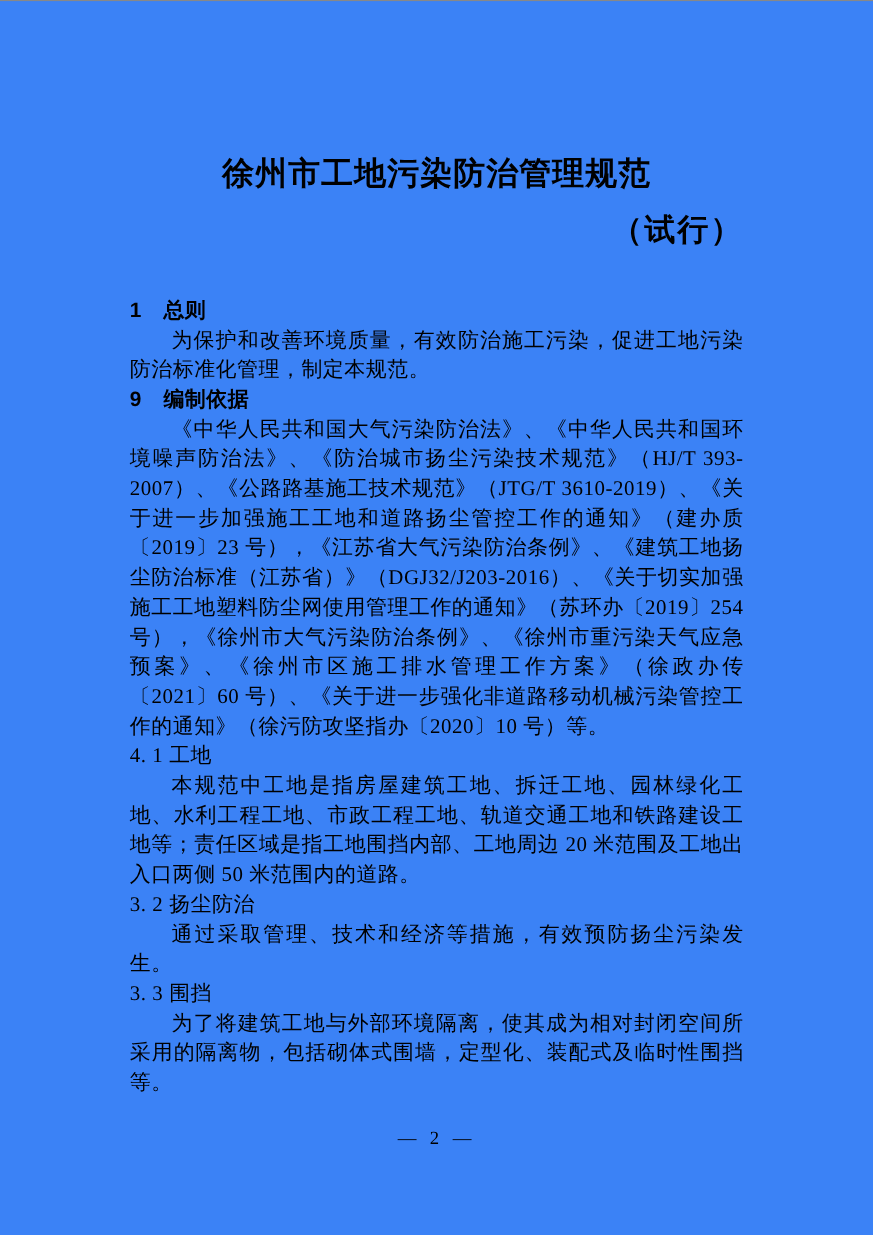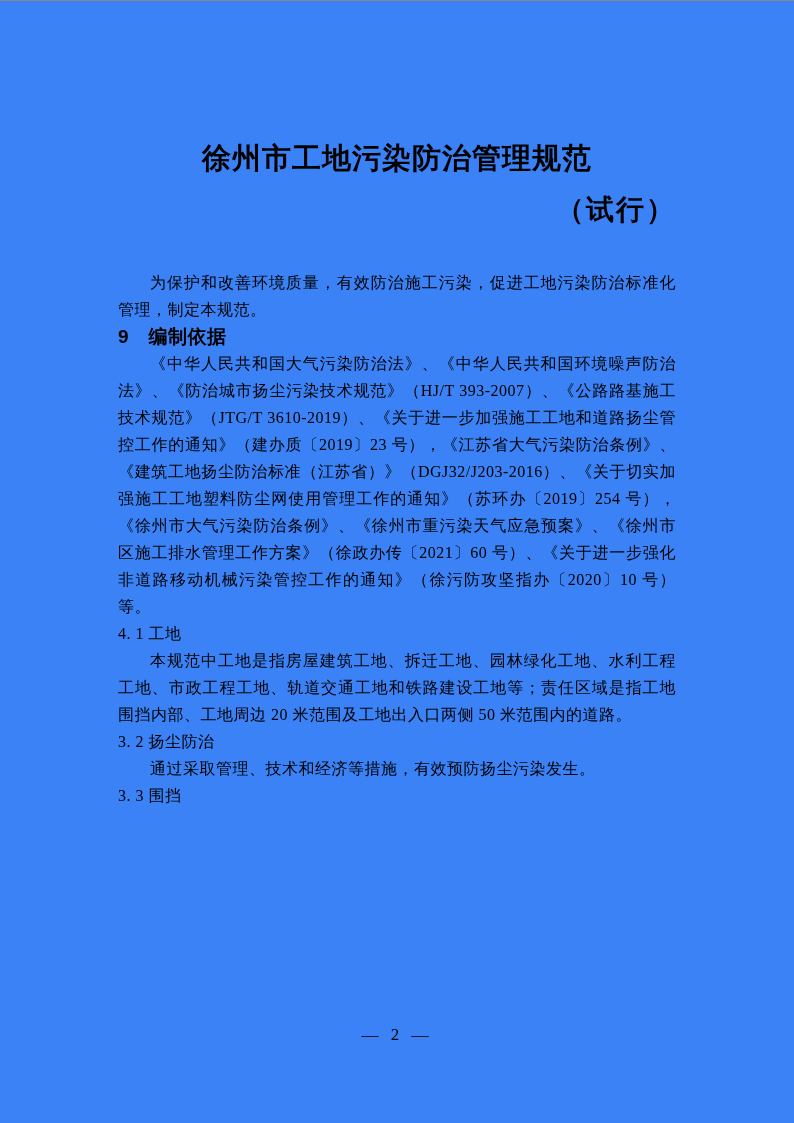--- a/index.html
+++ b/index.html
@@ -31,21 +31,21 @@
   .doc-subtitle {
     text-align: right;
     font-size: 28px;
     font-weight: bold;
     line-height: 42px;
     margin-top: 10px;
     letter-spacing: 2px;
   }
   .body-blocks { margin-top: 38px; }
   .blk {
-    font-size: 16px;
+    font-size: 19px;
     line-height: 27px;
     letter-spacing: 0.5px;
   }
   .blk.h1 {
     font-family: "Liberation Sans", "DejaVu Sans", sans-serif;
     font-weight: bold;
     font-size: 19px;
   }
   .blk.h2 {
     font-family: "Liberation Serif", "DejaVu Serif", serif;
@@ -70,25 +70,27 @@
 </style>
 </head>
 <body>
 
 <div class="page">
   <div class="content">
     <div class="doc-title">徐州市工地污染防治管理规范</div>
     <div class="doc-subtitle">（试行）</div>
 
     <div class="body-blocks">
+      <div class="blk h1">1　总则</div>
       <div class="blk p">为保护和改善环境质量，有效防治施工污染，促进工地污染防治标准化管理，制定本规范。</div>
       <div class="blk h1">9　编制依据</div>
       <div class="blk p">《中华人民共和国大气污染防治法》、《中华人民共和国环境噪声防治法》、《防治城市扬尘污染技术规范》（HJ/T 393-2007）、《公路路基施工技术规范》（JTG/T 3610-2019）、《关于进一步加强施工工地和道路扬尘管控工作的通知》（建办质〔2019〕23 号），《江苏省大气污染防治条例》、《建筑工地扬尘防治标准（江苏省）》（DGJ32/J203-2016）、《关于切实加强施工工地塑料防尘网使用管理工作的通知》（苏环办〔2019〕254 号），《徐州市大气污染防治条例》、《徐州市重污染天气应急预案》、《徐州市区施工排水管理工作方案》（徐政办传〔2021〕60 号）、《关于进一步强化非道路移动机械污染管控工作的通知》（徐污防攻坚指办〔2020〕10 号）等。</div>
       <div class="blk h2">4. 1 工地</div>
       <div class="blk p">本规范中工地是指房屋建筑工地、拆迁工地、园林绿化工地、水利工程工地、市政工程工地、轨道交通工地和铁路建设工地等；责任区域是指工地围挡内部、工地周边 20 米范围及工地出入口两侧 50 米范围内的道路。</div>
       <div class="blk h2">3. 2 扬尘防治</div>
       <div class="blk p">通过采取管理、技术和经济等措施，有效预防扬尘污染发生。</div>
       <div class="blk h2">3. 3 围挡</div>
+      <div class="blk p">为了将建筑工地与外部环境隔离，使其成为相对封闭空间所采用的隔离物，包括砌体式围墙，定型化、装配式及临时性围挡等。</div>
     </div>
   </div>
 
   <div class="footer">— 2 —</div>
 </div>
 
 </body></html>

